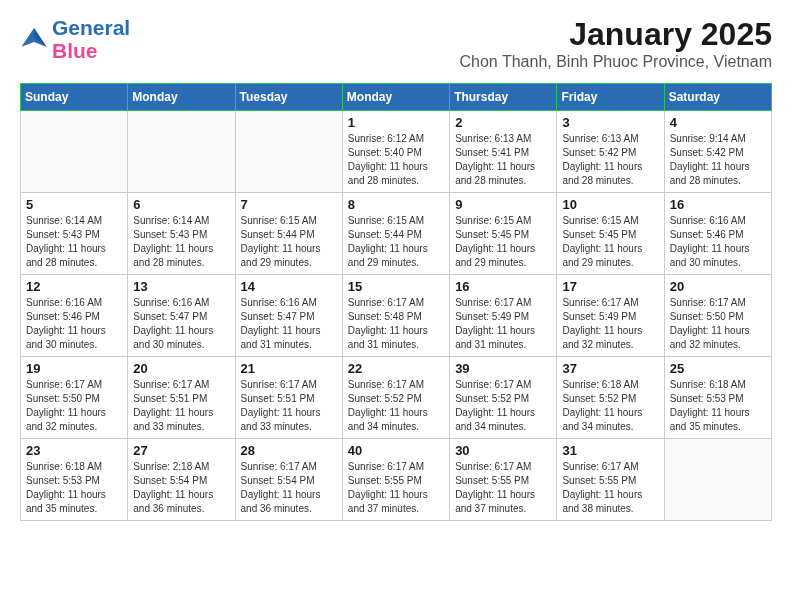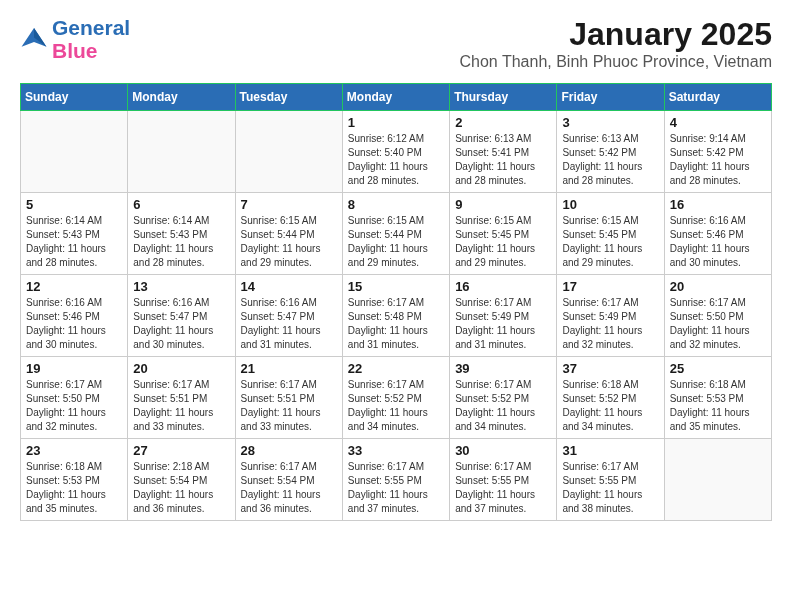--- a/index.html
+++ b/index.html
@@ -296,21 +296,21 @@
 Sunset: 5:54 PM
 Daylight: 11 hours and 36 minutes.</div>
         </td>
         <td>
           <span class="day-number">28</span>
           <div class="day-info">Sunrise: 6:17 AM
 Sunset: 5:54 PM
 Daylight: 11 hours and 36 minutes.</div>
         </td>
         <td>
-          <span class="day-number">33</span>
+          <span class="day-number">40</span>
           <div class="day-info">Sunrise: 6:17 AM
 Sunset: 5:55 PM
 Daylight: 11 hours and 37 minutes.</div>
         </td>
         <td>
           <span class="day-number">30</span>
           <div class="day-info">Sunrise: 6:17 AM
 Sunset: 5:55 PM
 Daylight: 11 hours and 37 minutes.</div>
         </td>

